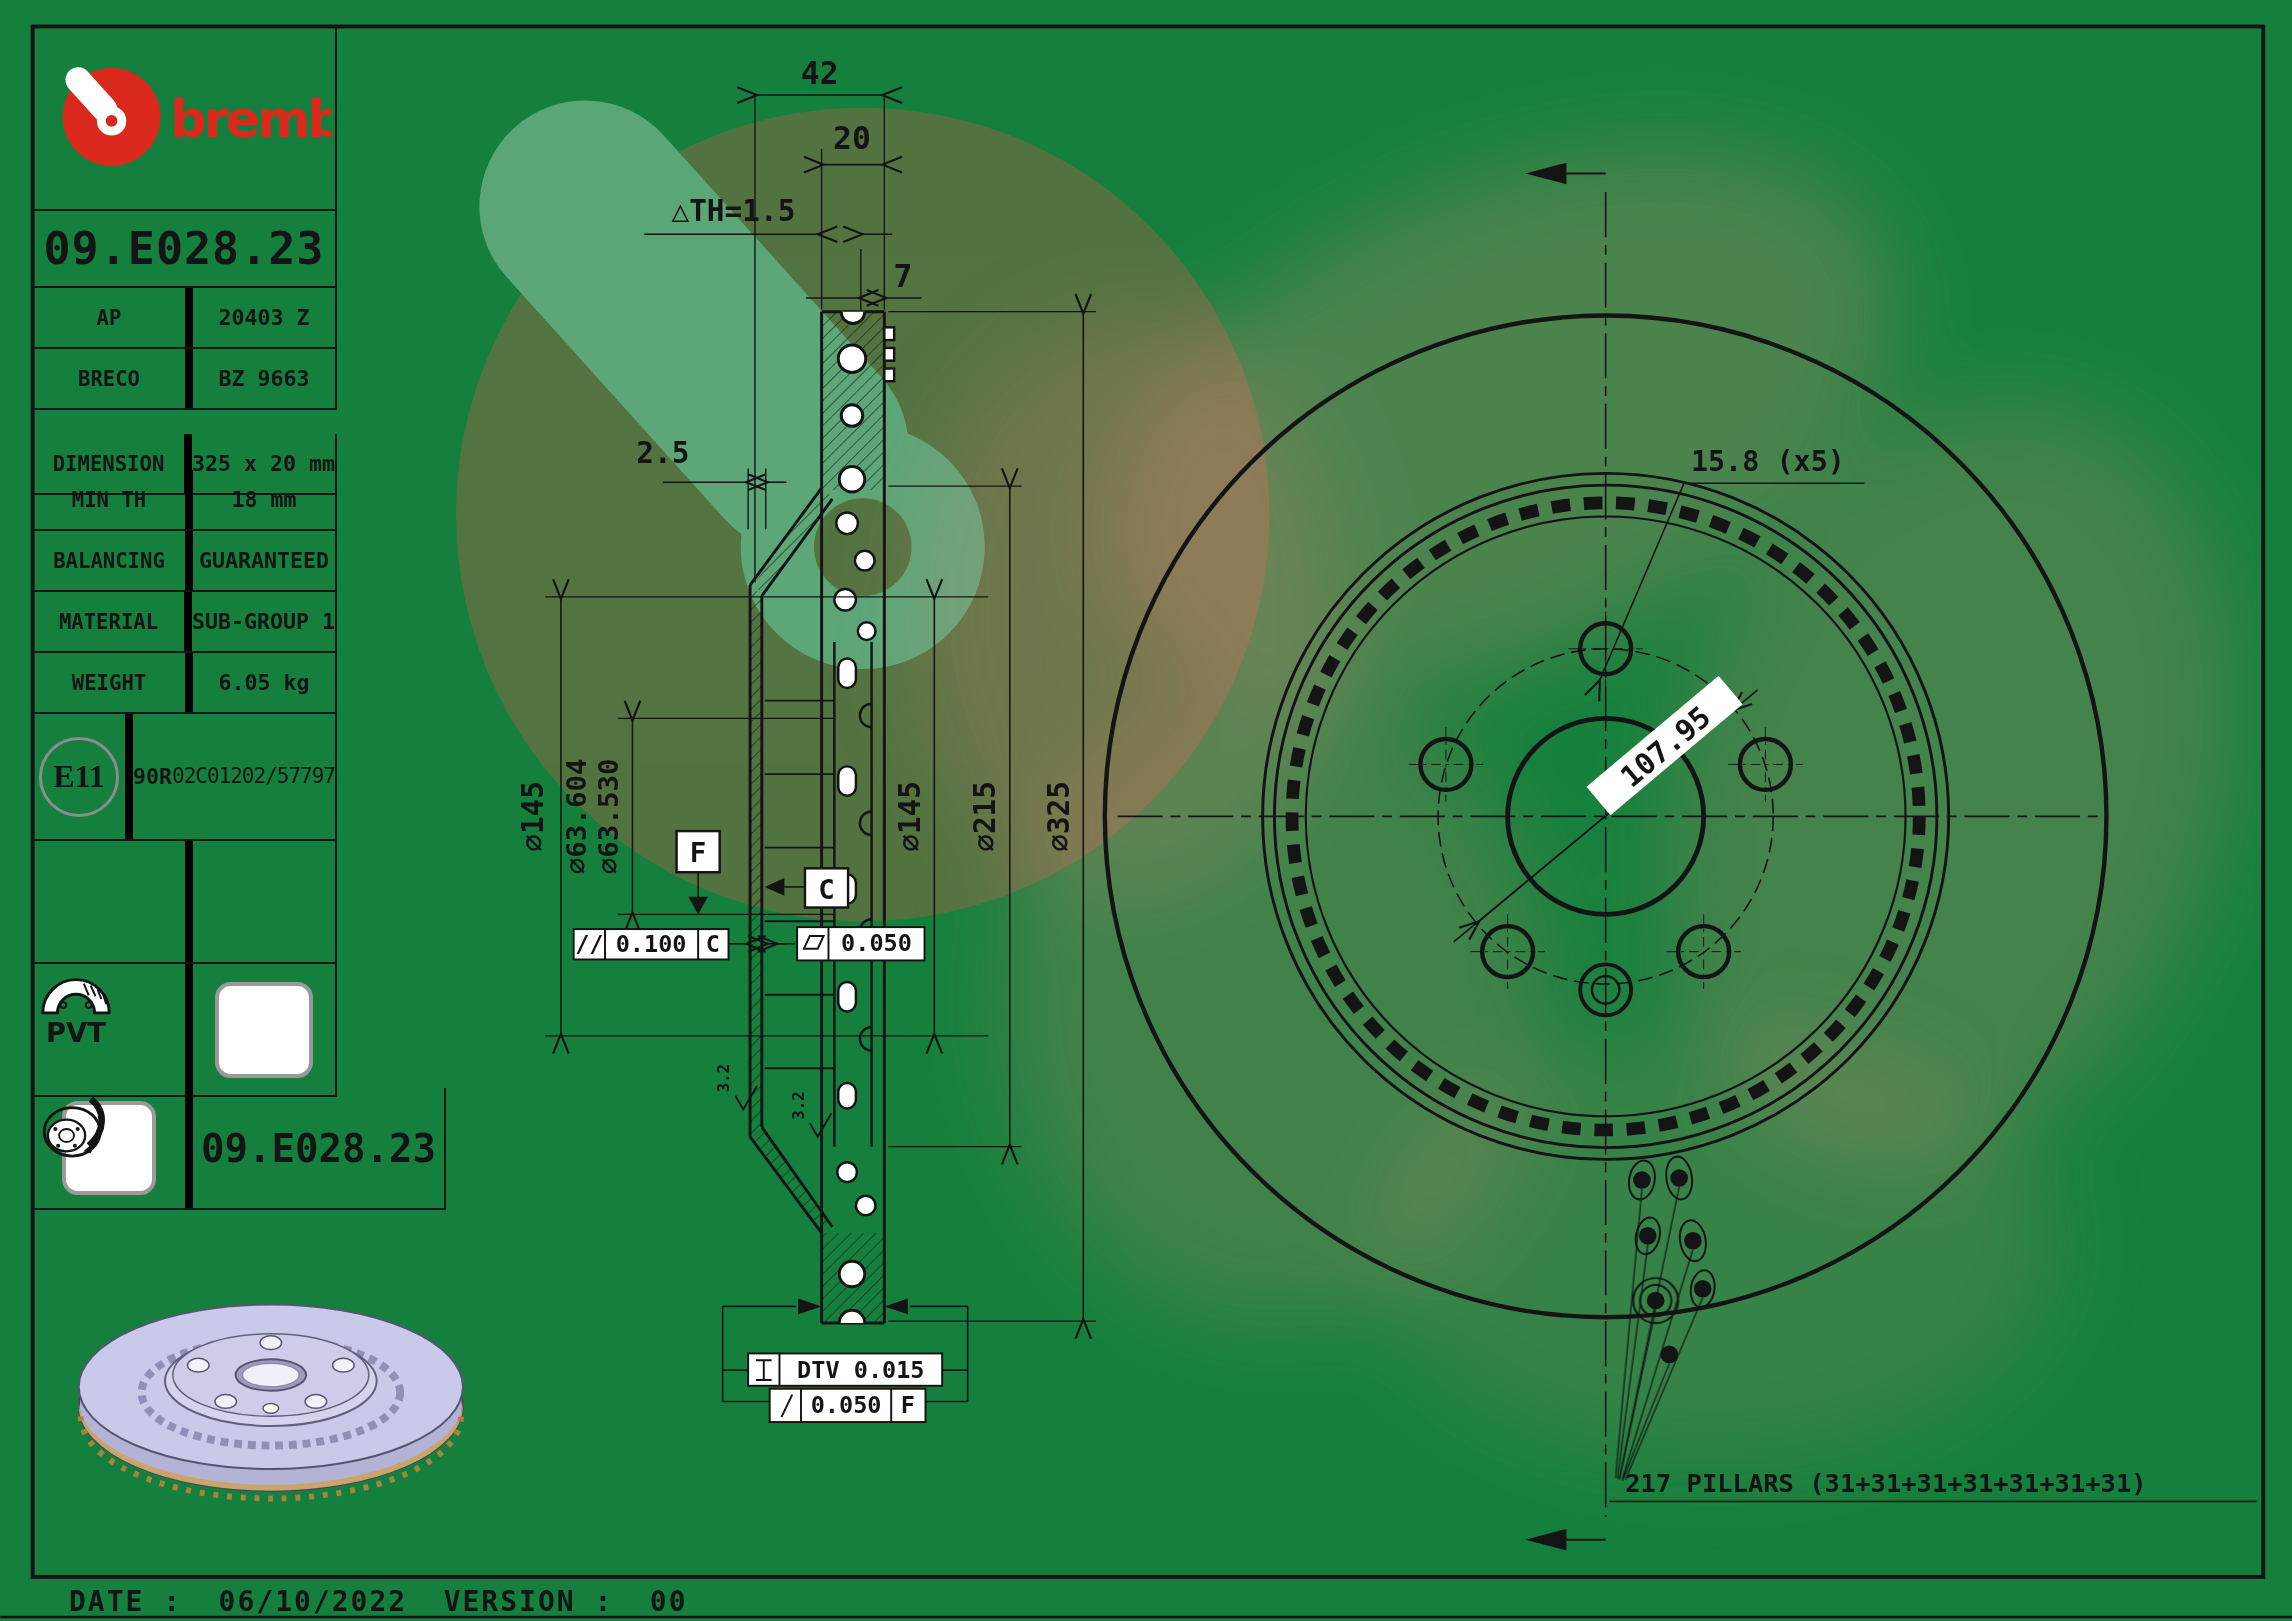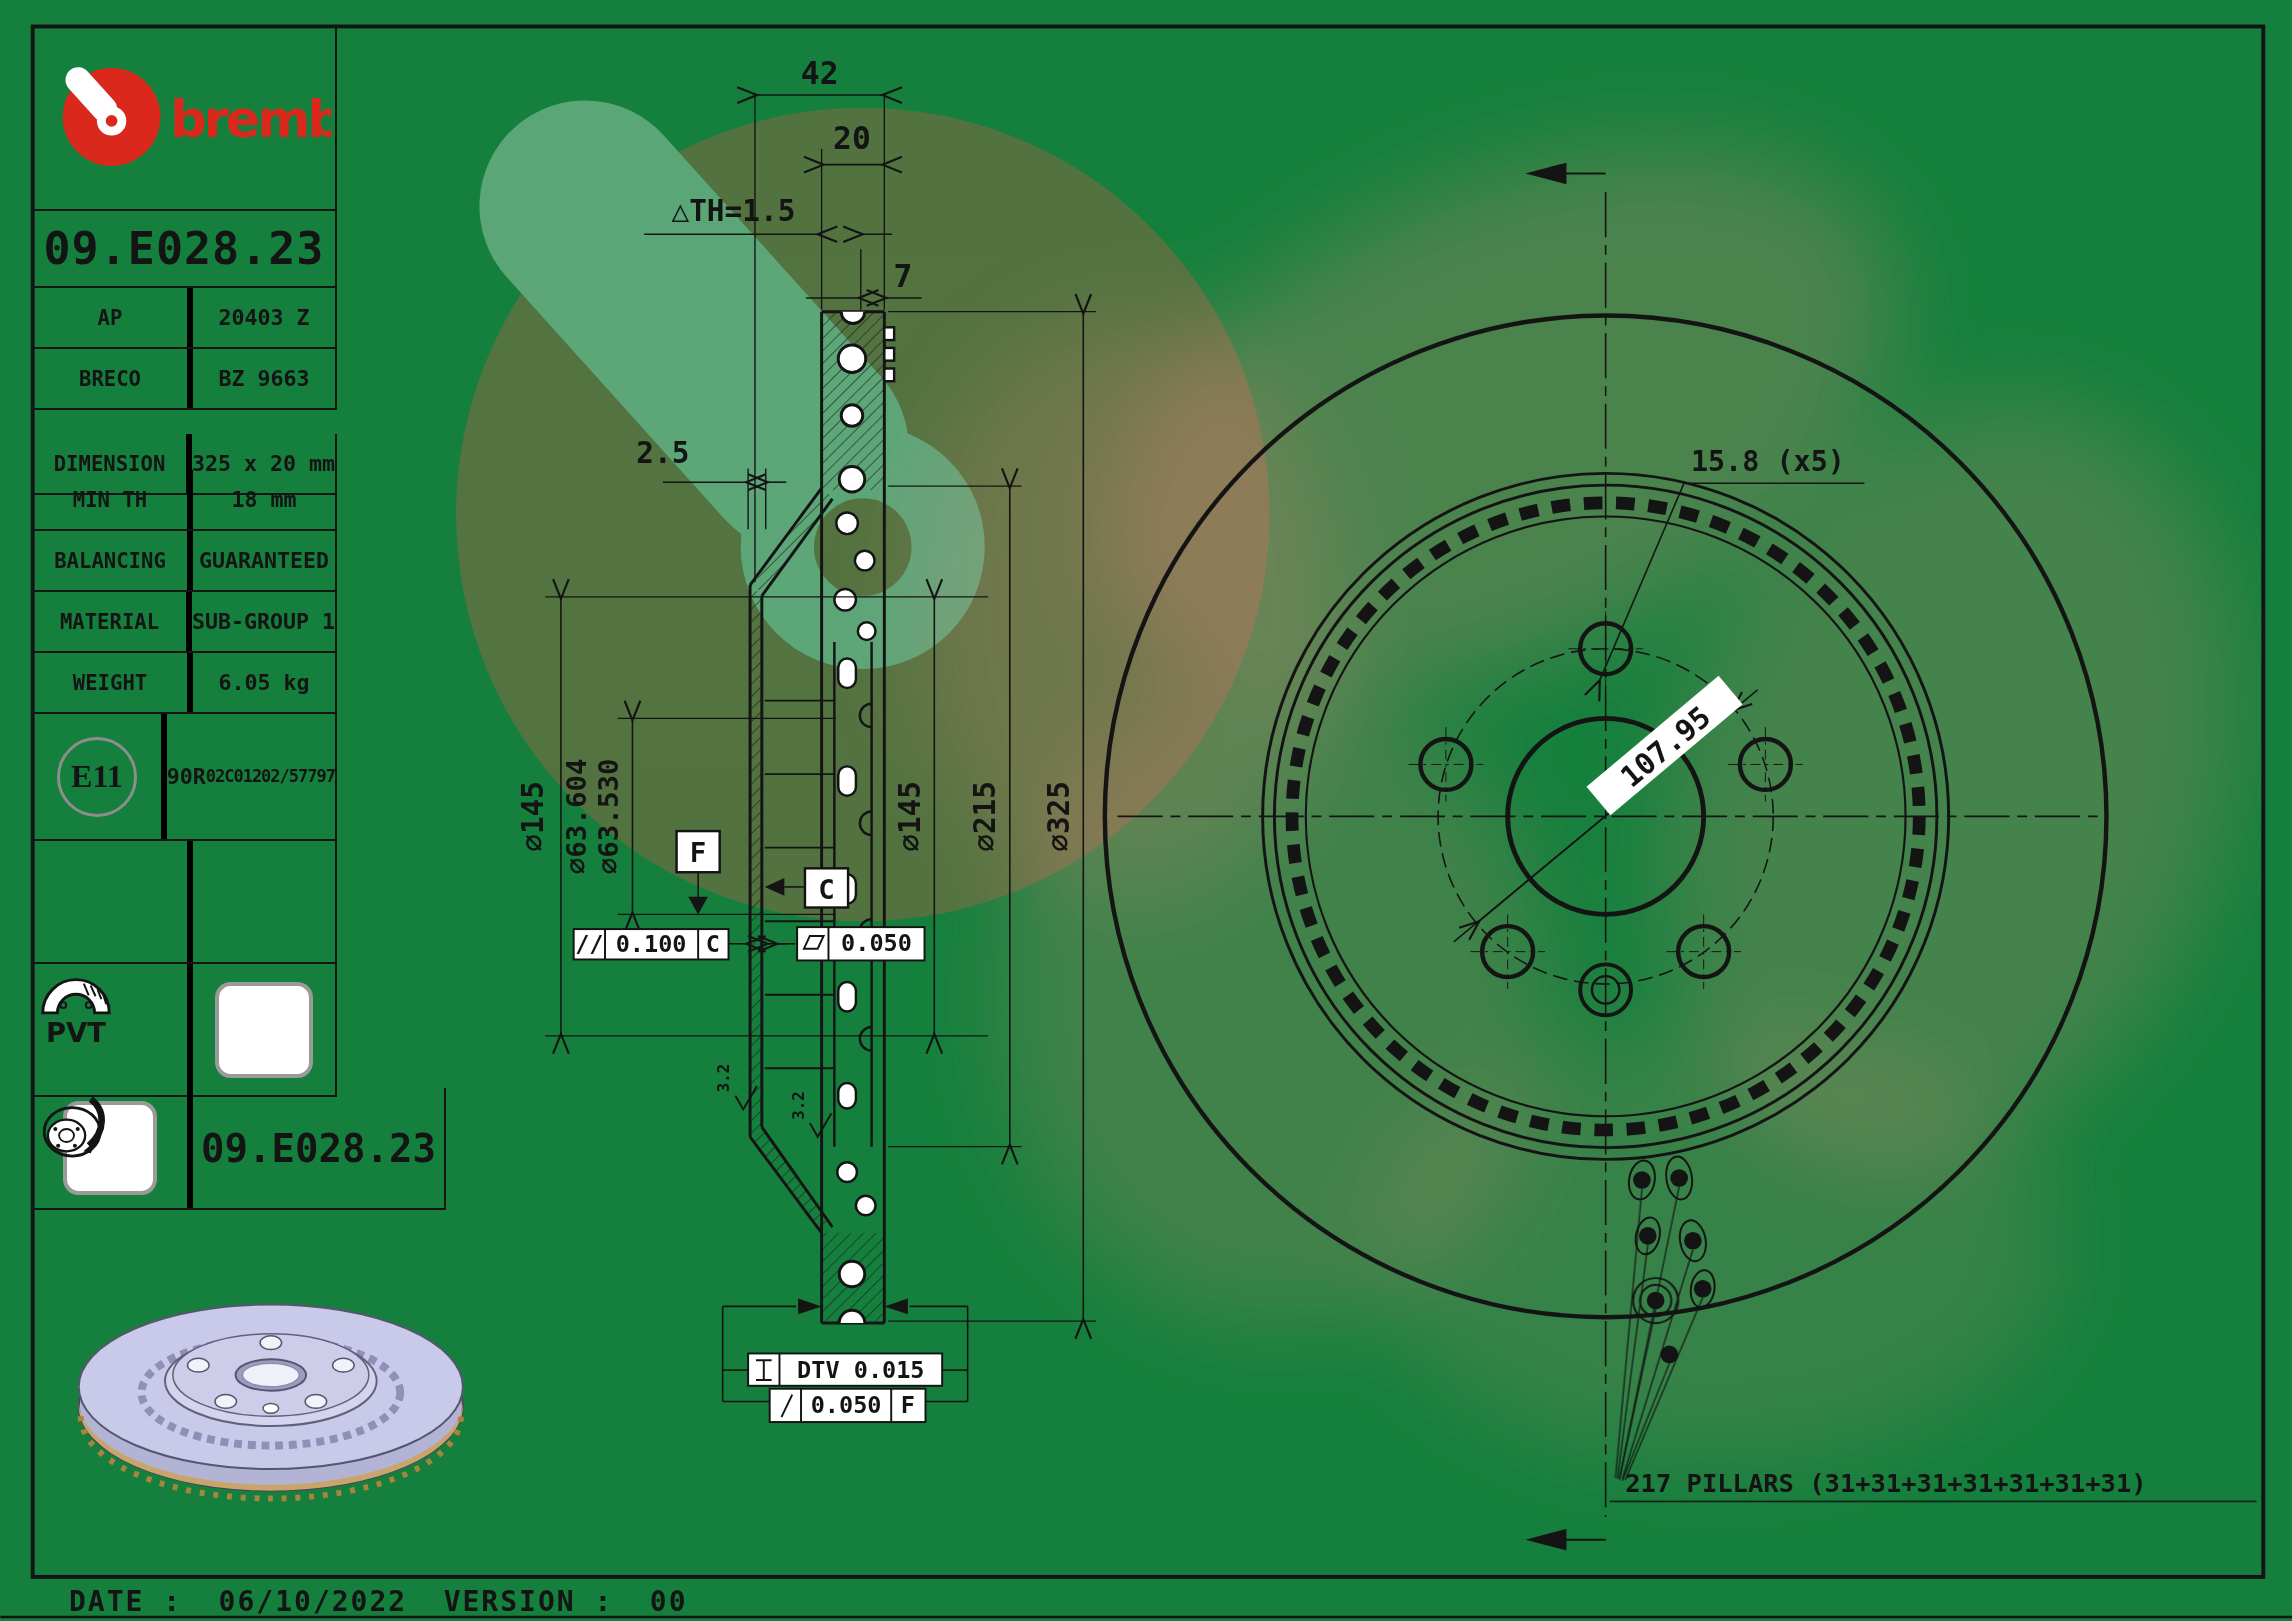--- a/index.html
+++ b/index.html
@@ -5,29 +5,29 @@
   *{box-sizing:border-box;margin:0;padding:0}
   html,body{background:#ffffff}
   .sheet{position:relative;width:2293px;height:1621px;background:#15803d;
          font-family:"DejaVu Sans Mono","Liberation Mono",monospace;color:#141414;overflow:hidden}
   svg{position:absolute;left:0;top:0}
   .cell{position:absolute;background:transparent;border-color:#151515;border-style:solid;border-width:0}
   .logo-cell{left:33px;top:26.5px;width:304px;height:184px;border-right-width:2.9px;border-bottom-width:2.9px}
   .title-cell{left:33px;top:211px;width:304px;height:77px;border-right-width:2.9px;border-bottom-width:2.9px;
               display:flex;align-items:center;justify-content:center;font-size:45px;font-weight:bold;letter-spacing:1px}
   .row{left:33px;width:304px;height:61px;border-right-width:2.9px;border-bottom-width:2px;display:flex}
-  .row .lbl{width:160px;border-right:6px solid #000000;display:flex;align-items:center;justify-content:center;
+  .row .lbl{width:160px;border-right:8px solid #000000;display:flex;align-items:center;justify-content:center;
             font-size:20.6px;font-weight:bold;text-align:center}
   .row .val{flex:1;display:flex;align-items:center;justify-content:center;font-size:21.6px;font-weight:bold;white-space:nowrap}
   .tall{height:127px}
   .footer-strip{position:absolute;left:69px;top:1585px;font-size:28px;font-weight:bold;letter-spacing:2px;white-space:nowrap}
   .footer-strip span{margin-right:17.6px}
   .e11-lines{display:flex;flex-direction:row;align-items:center;justify-content:center;line-height:1.35}
   .e11-l1{font-size:21.6px;font-weight:bold}
-  .e11-l2{font-size:17px;font-weight:bold;letter-spacing:-1px}
+  .e11-l2{font-size:21px;font-weight:normal;letter-spacing:-1px}
   .badge-circle{width:80px;height:80px;border:3.9px solid #8d8d8d;border-radius:50%;display:flex;align-items:center;justify-content:center;
                 font-family:"Liberation Serif","DejaVu Serif",serif;font-weight:bold;font-size:32px}
   .icon-box{border:4.9px solid #9a9a9a;border-radius:15.7px;background:#fff;display:flex;align-items:center;justify-content:center}
 </style>
 </head>
 <body>
 
 <div class="sheet">
 
 <svg width="2293" height="1621" viewBox="0 0 2339 1654">

